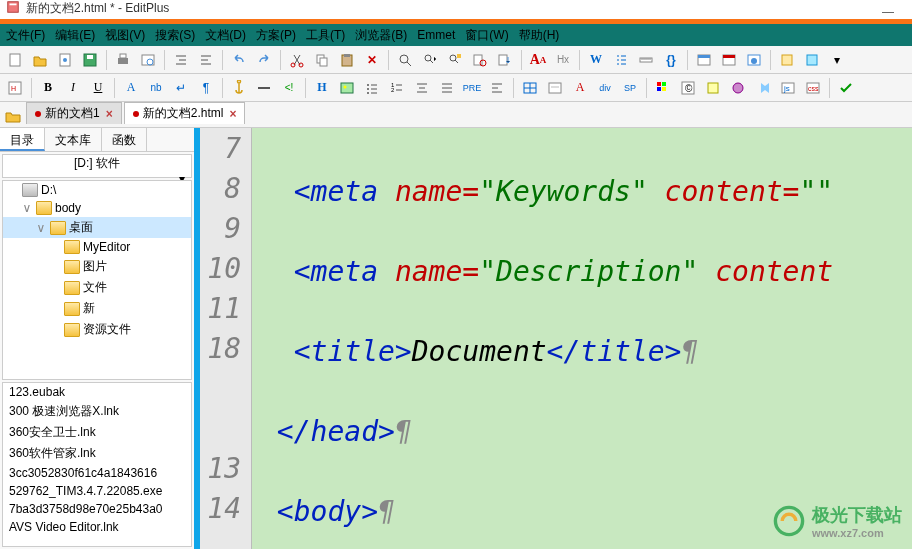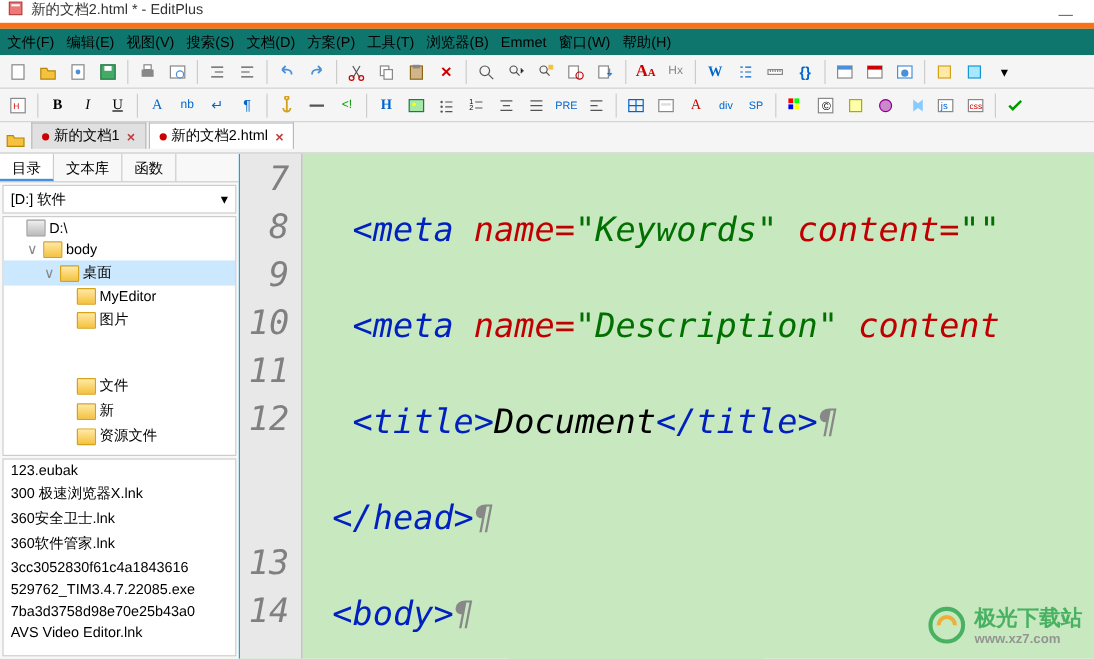--- a/index.html
+++ b/index.html
@@ -13,25 +13,25 @@
 .toolbar { height: 28px; background: #f5f5f5; border-bottom: 1px solid #ccc; display: flex; align-items: center; padding: 2px 4px; gap: 3px; }
 .toolbar .tbtn { width: 22px; height: 22px; display: flex; align-items: center; justify-content: center; border: 1px solid transparent; cursor: pointer; font-size: 12px; position: relative; }
 .toolbar .sep { width: 1px; height: 20px; background: #ccc; margin: 0 2px; }
 .tabbar { height: 26px; background: #f5f5f5; border-bottom: 1px solid #ccc; display: flex; align-items: flex-start; padding-left: 26px; position: relative; }
 .tabbar .home { position: absolute; left: 4px; top: 4px; width: 18px; height: 18px; cursor: pointer; }
 .tabbar .tab { height: 22px; background: #e0e0e0; border: 1px solid #bbb; display: flex; align-items: center; padding: 0 8px; margin-right: 2px; cursor: pointer; font-size: 12px; border-bottom: none; }
 .tabbar .tab.active { background: #fff; }
 .tabbar .tab .dot { width: 6px; height: 6px; background: #c00; border-radius: 50%; margin-right: 4px; }
 .tabbar .tab .close { margin-left: 6px; color: #c04040; font-weight: bold; cursor: pointer; }
 .main { display: flex; height: calc(549px - 24px - 22px - 28px - 28px - 26px); }
-.sidebar { width: 200px; background: #f8f8f8; border-right: 1px solid #0ea5e9; display: flex; flex-direction: column; }
+.sidebar { width: 200px; background: #f8f8f8; border-right: 6px solid #0ea5e9; display: flex; flex-direction: column; }
 .side-tabs { height: 24px; display: flex; border-bottom: 1px solid #ccc; }
 .side-tabs .stab { padding: 4px 10px; cursor: pointer; font-size: 12px; border-right: 1px solid #ccc; }
 .side-tabs .stab.active { background: #fff; border-bottom: 2px solid #4a90d9; }
-.drive-select { height: 24px; border: 1px solid #ccc; margin: 2px; display: flex; align-items: center; padding: 0 6px; background: #fff; font-size: 12px; cursor: pointer; }
+.drive-select { height: 24px; border: 1px solid #ccc; margin: 2px; display: flex; align-items: center; padding: 0 6px; background: #fff; font-size: 12px; cursor: pointer; flex-direction: column; }
 .drive-select .dd { margin-left: auto; }
 .tree { flex: 0 0 auto; overflow: auto; background: #fff; border: 1px solid #ccc; margin: 0 2px 2px 2px; height: 200px; }
 .tree-item { display: flex; align-items: center; padding: 2px 4px; font-size: 12px; cursor: pointer; }
 .tree-item.sel { background: #cce8ff; }
 .tree-item .exp { width: 12px; text-align: center; color: #888; cursor: pointer; }
 .tree-item .ficon { width: 16px; height: 14px; margin: 0 3px; display: inline-block; }
 .fold-yellow { background: linear-gradient(#ffe9a6,#f5c23e); border: 1px solid #d6a21a; border-radius: 1px; }
 .drive-ico { background: linear-gradient(#eee,#bbb); border: 1px solid #999; border-radius: 1px; }
 .filelist { flex: 1; overflow-y: scroll; background: #fff; border: 1px solid #ccc; margin: 0 2px 2px 2px; }
 .filelist div { padding: 2px 6px; font-size: 12px; cursor: pointer; white-space: nowrap; overflow: hidden; }
@@ -417,21 +417,21 @@
         <div class="tree-item" style="padding-left: 46px;">
           <span class="exp"></span>
           <span class="ficon fold-yellow"></span>
           <span>MyEditor</span>
         </div>
         <div class="tree-item" style="padding-left: 46px;">
           <span class="exp"></span>
           <span class="ficon fold-yellow"></span>
           <span>图片</span>
         </div>
-        <div class="tree-item" style="padding-left: 46px; margin-top: 34px;">
+        <div class="tree-item" style="padding-left: 46px;">
           <span class="exp"></span>
           <span class="ficon fold-yellow"></span>
           <span>文件</span>
         </div>
         <div class="tree-item" style="padding-left: 46px;">
           <span class="exp"></span>
           <span class="ficon fold-yellow"></span>
           <span>新</span>
         </div>
         <div class="tree-item" style="padding-left: 46px;">
@@ -452,21 +452,21 @@
       </div>
   </div>
 
   <div class="editor">
     <div class="gutter" id="gutter">
         <div>7</div>
         <div>8</div>
         <div>9</div>
         <div>10</div>
         <div>11</div>
-        <div>12</div>
+        <div>18</div>
         <div></div>
         <div></div>
         <div>13</div>
         <div>14</div>
       </div>
     <div class="code">
 <div class="line">  <span class="tag">&lt;meta </span><span class="attr">name=</span><span class="val">"Keywords"</span><span class="attr"> content=</span><span class="val">""</span></div>
 <div class="line">  <span class="tag">&lt;meta </span><span class="attr">name=</span><span class="val">"Description"</span><span class="attr"> content</span></div>
 <div class="line">  <span class="tag">&lt;title&gt;</span><span class="txt">Document</span><span class="tag">&lt;/title&gt;</span><span class="para">¶</span></div>
 <div class="line"> <span class="tag">&lt;/head&gt;</span><span class="para">¶</span></div>

